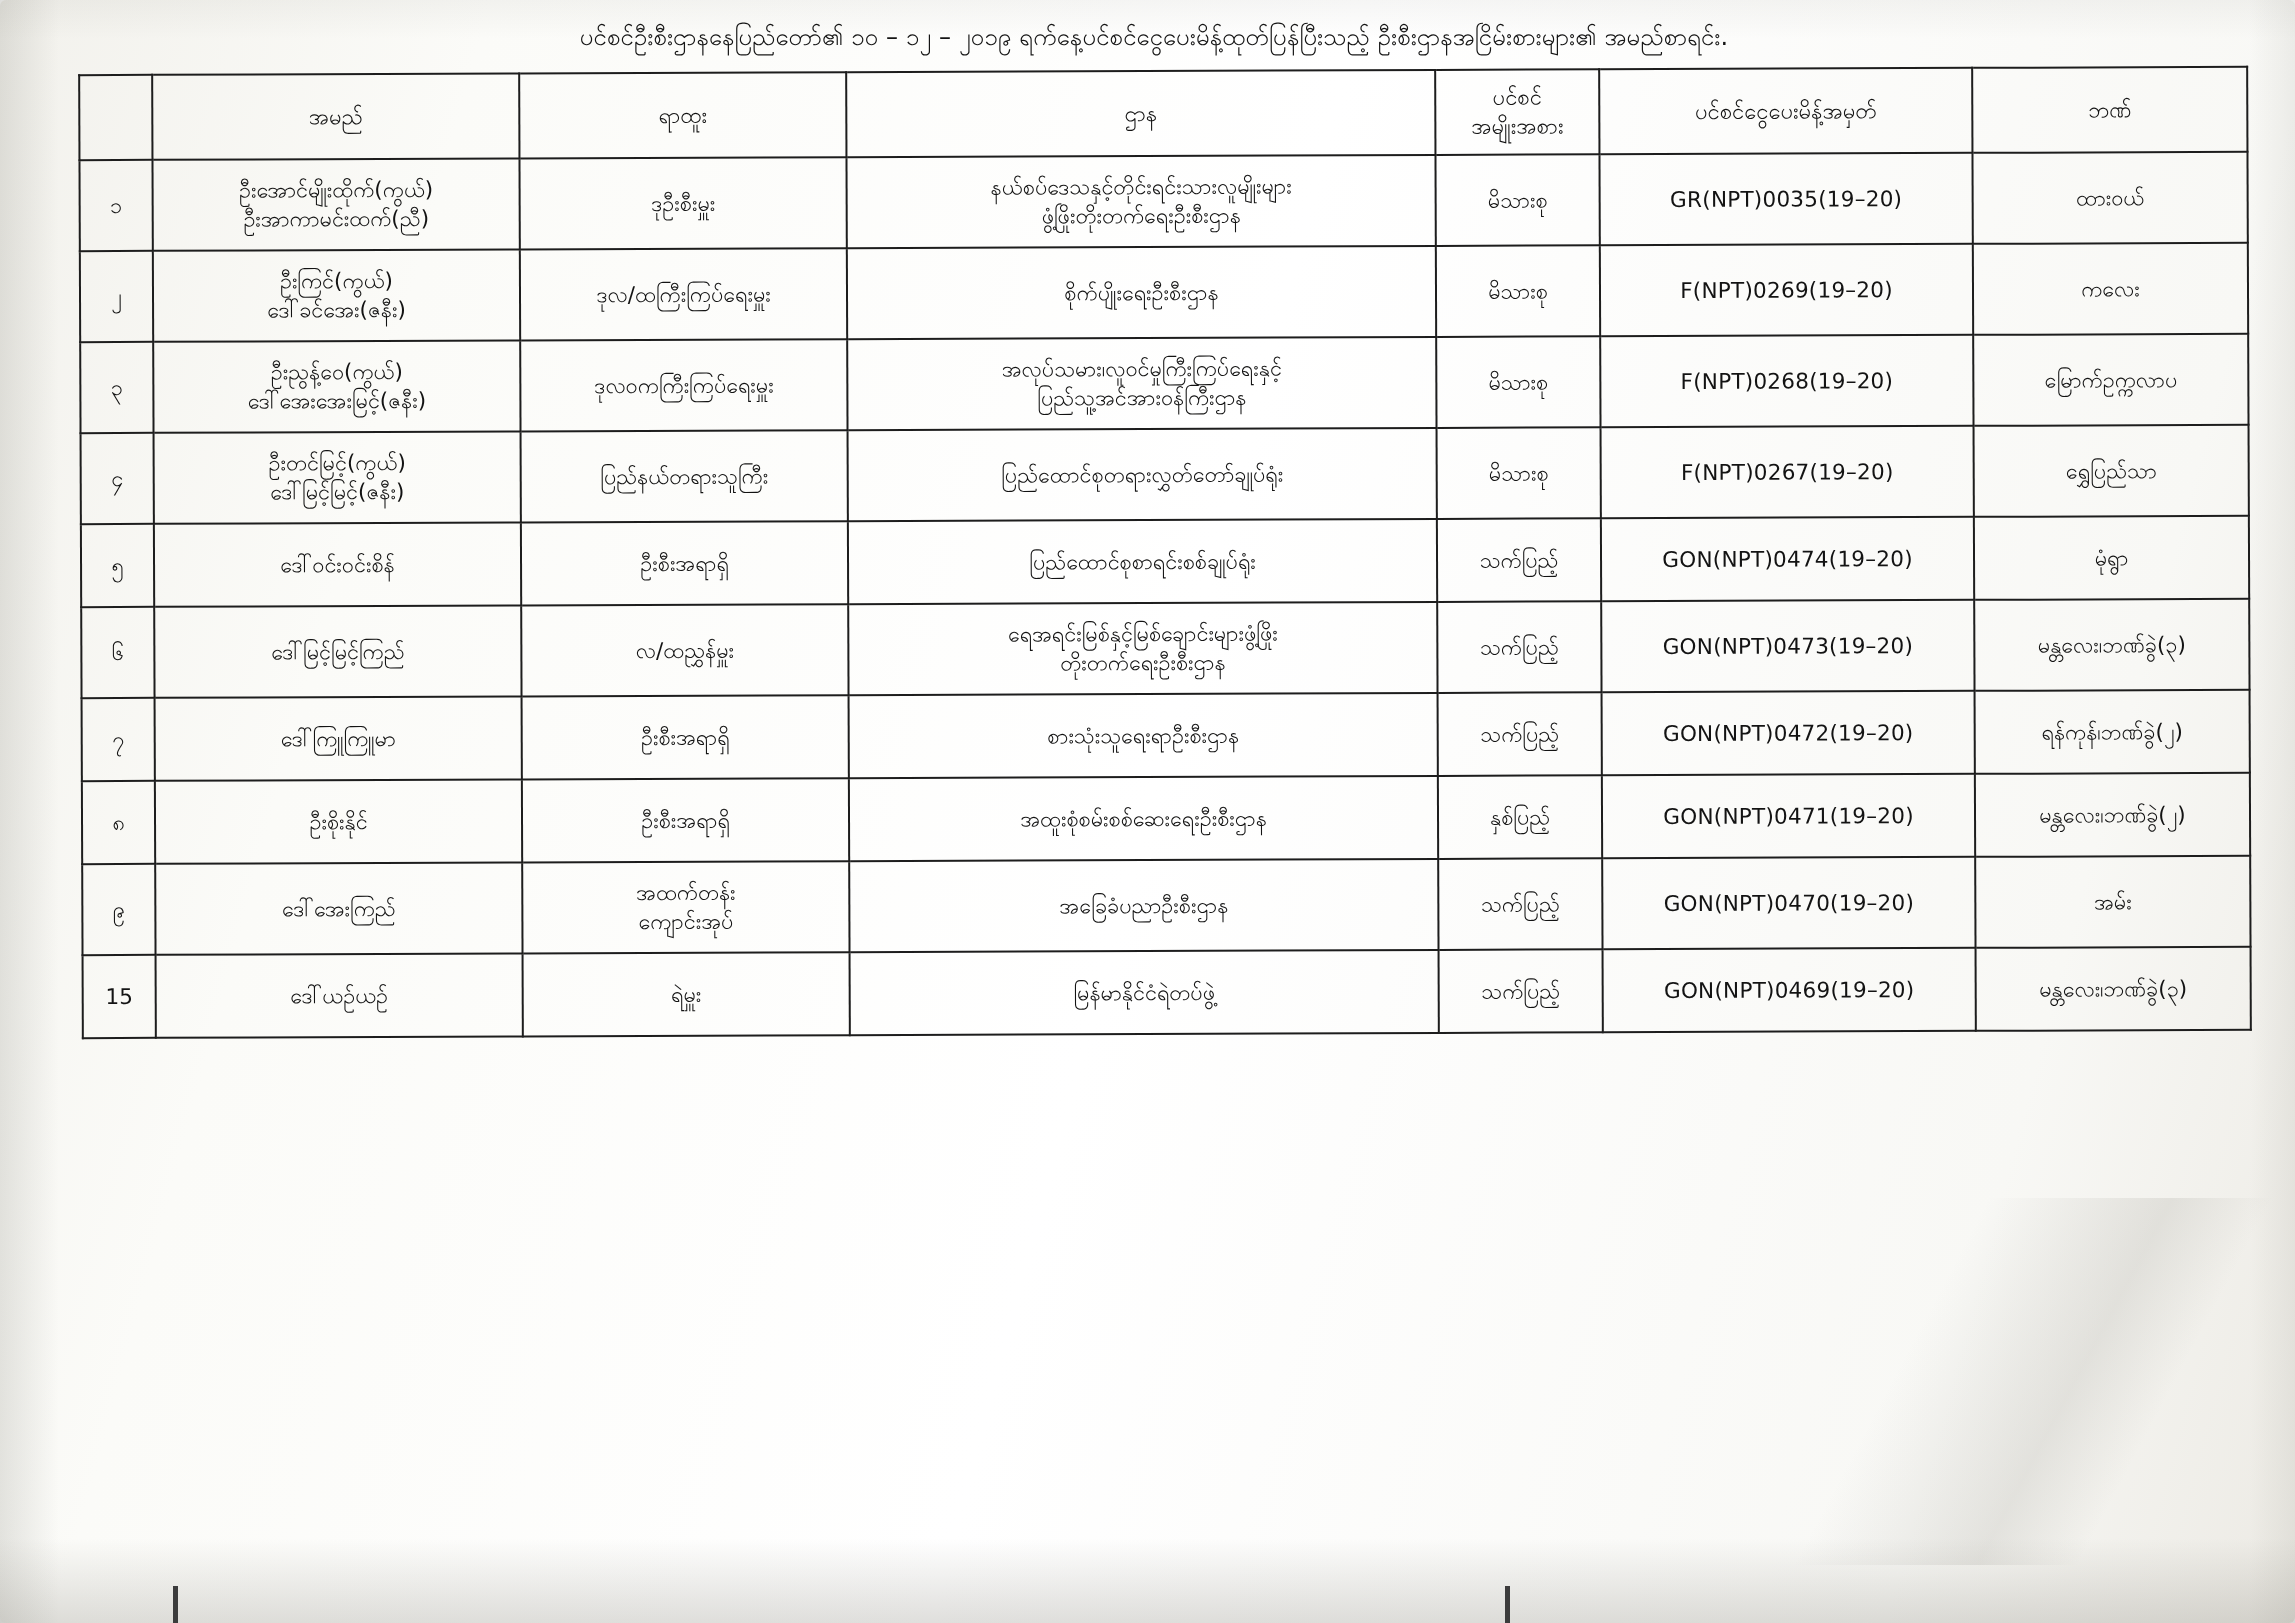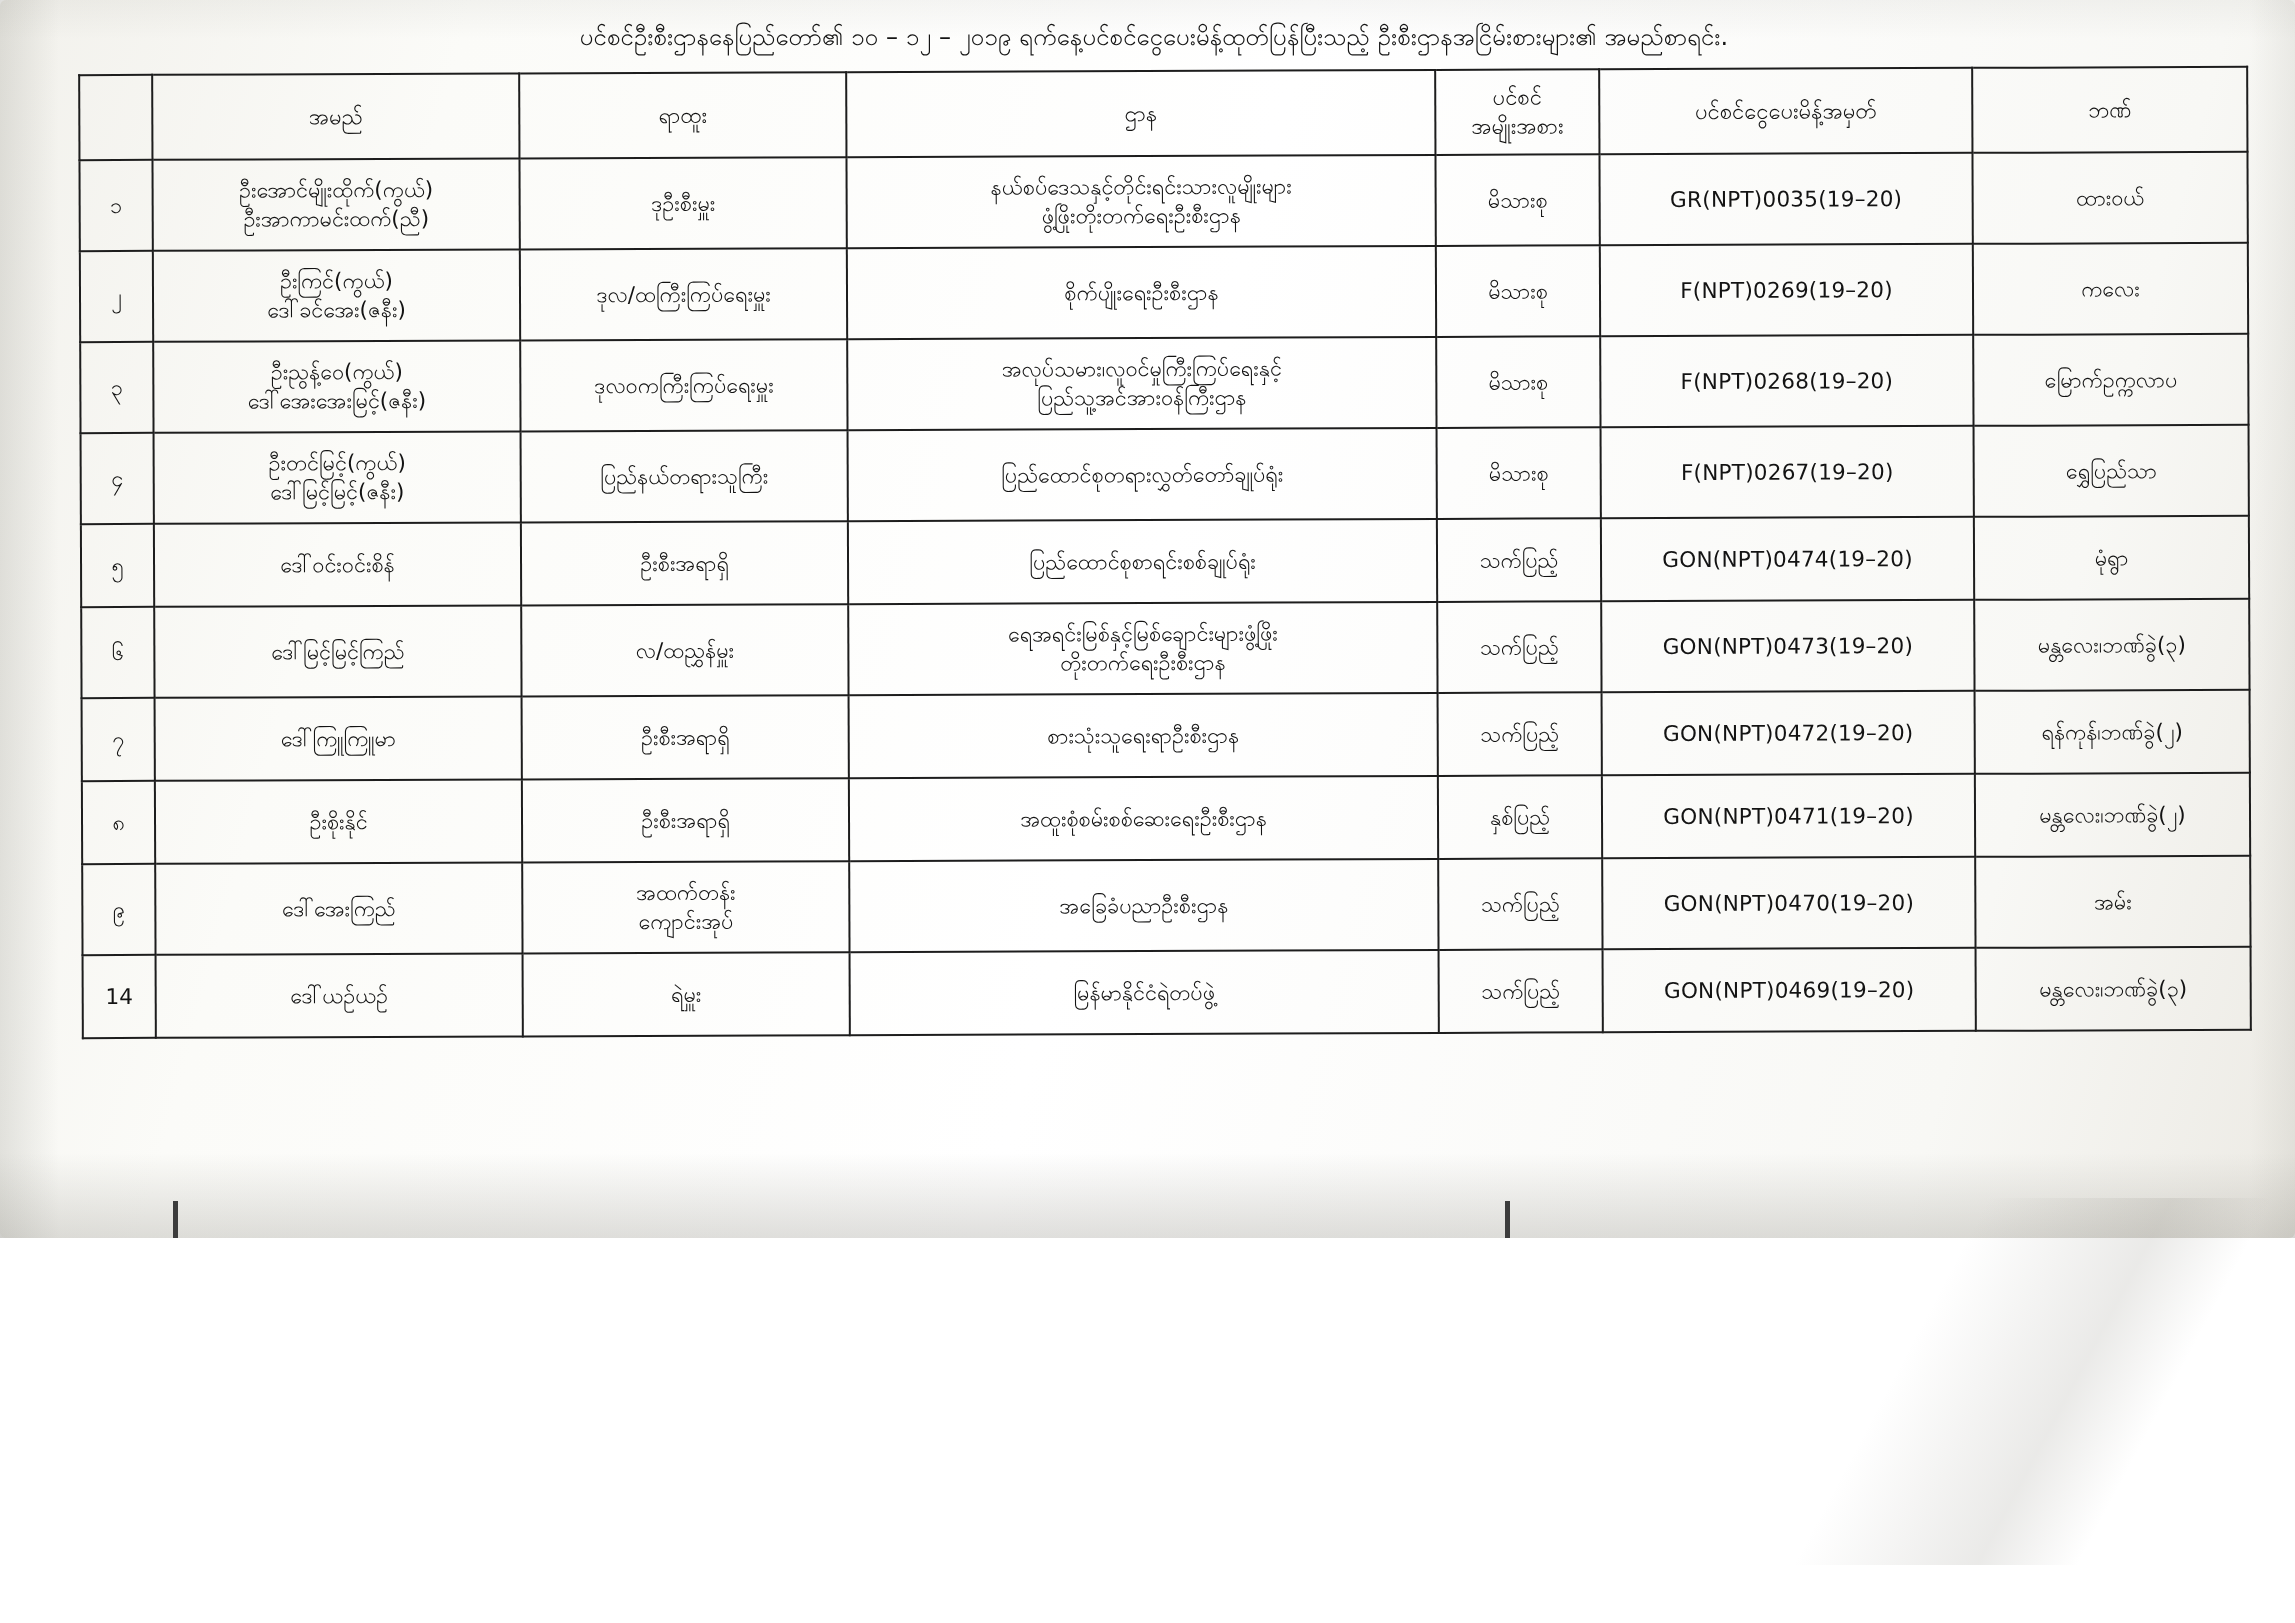--- a/index.html
+++ b/index.html
@@ -12,21 +12,21 @@
     height: 1623px;
     font-family: "DejaVu Sans", sans-serif;
     color: #111111;
     overflow: hidden;
   }
 
   
   .page {
     position: relative;
     width: 2295px;
-    height: 1238px;
+    height: 1623px;
     background: linear-gradient(105deg, #f2f1ec 0%, #fbfbf8 18%, #ffffff 50%, #f8f8f5 85%, #eceae4 100%);
     box-sizing: border-box;
     padding: 0;
     border-radius: 6px;
   }
 
   
   .page::before {
     content: "";
     position: absolute;
@@ -327,21 +327,21 @@
           </td>
           <td class="dept">
             <span>အခြေခံပညာဦးစီးဌာန</span>
           </td>
           <td class="type">သက်ပြည့်</td>
           <td class="penno">GON(NPT)0470(19–20)</td>
           <td class="bank">အမ်း</td>
         </tr>
 
         <tr class="row-short">
-          <td class="no">14</td>
+          <td class="no">15</td>
           <td class="name">
             <span class="line1">ဒေါ်ယဉ်ယဉ်</span>
           </td>
           <td class="rank">
             <span>ရဲမှူး</span>
           </td>
           <td class="dept">
             <span>မြန်မာနိုင်ငံရဲတပ်ဖွဲ့</span>
           </td>
           <td class="type">သက်ပြည့်</td>

